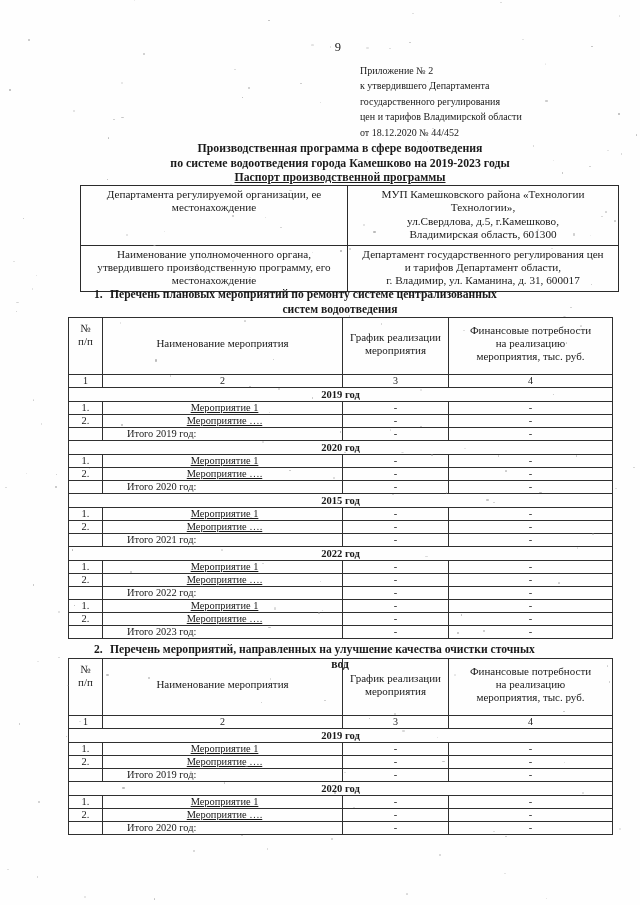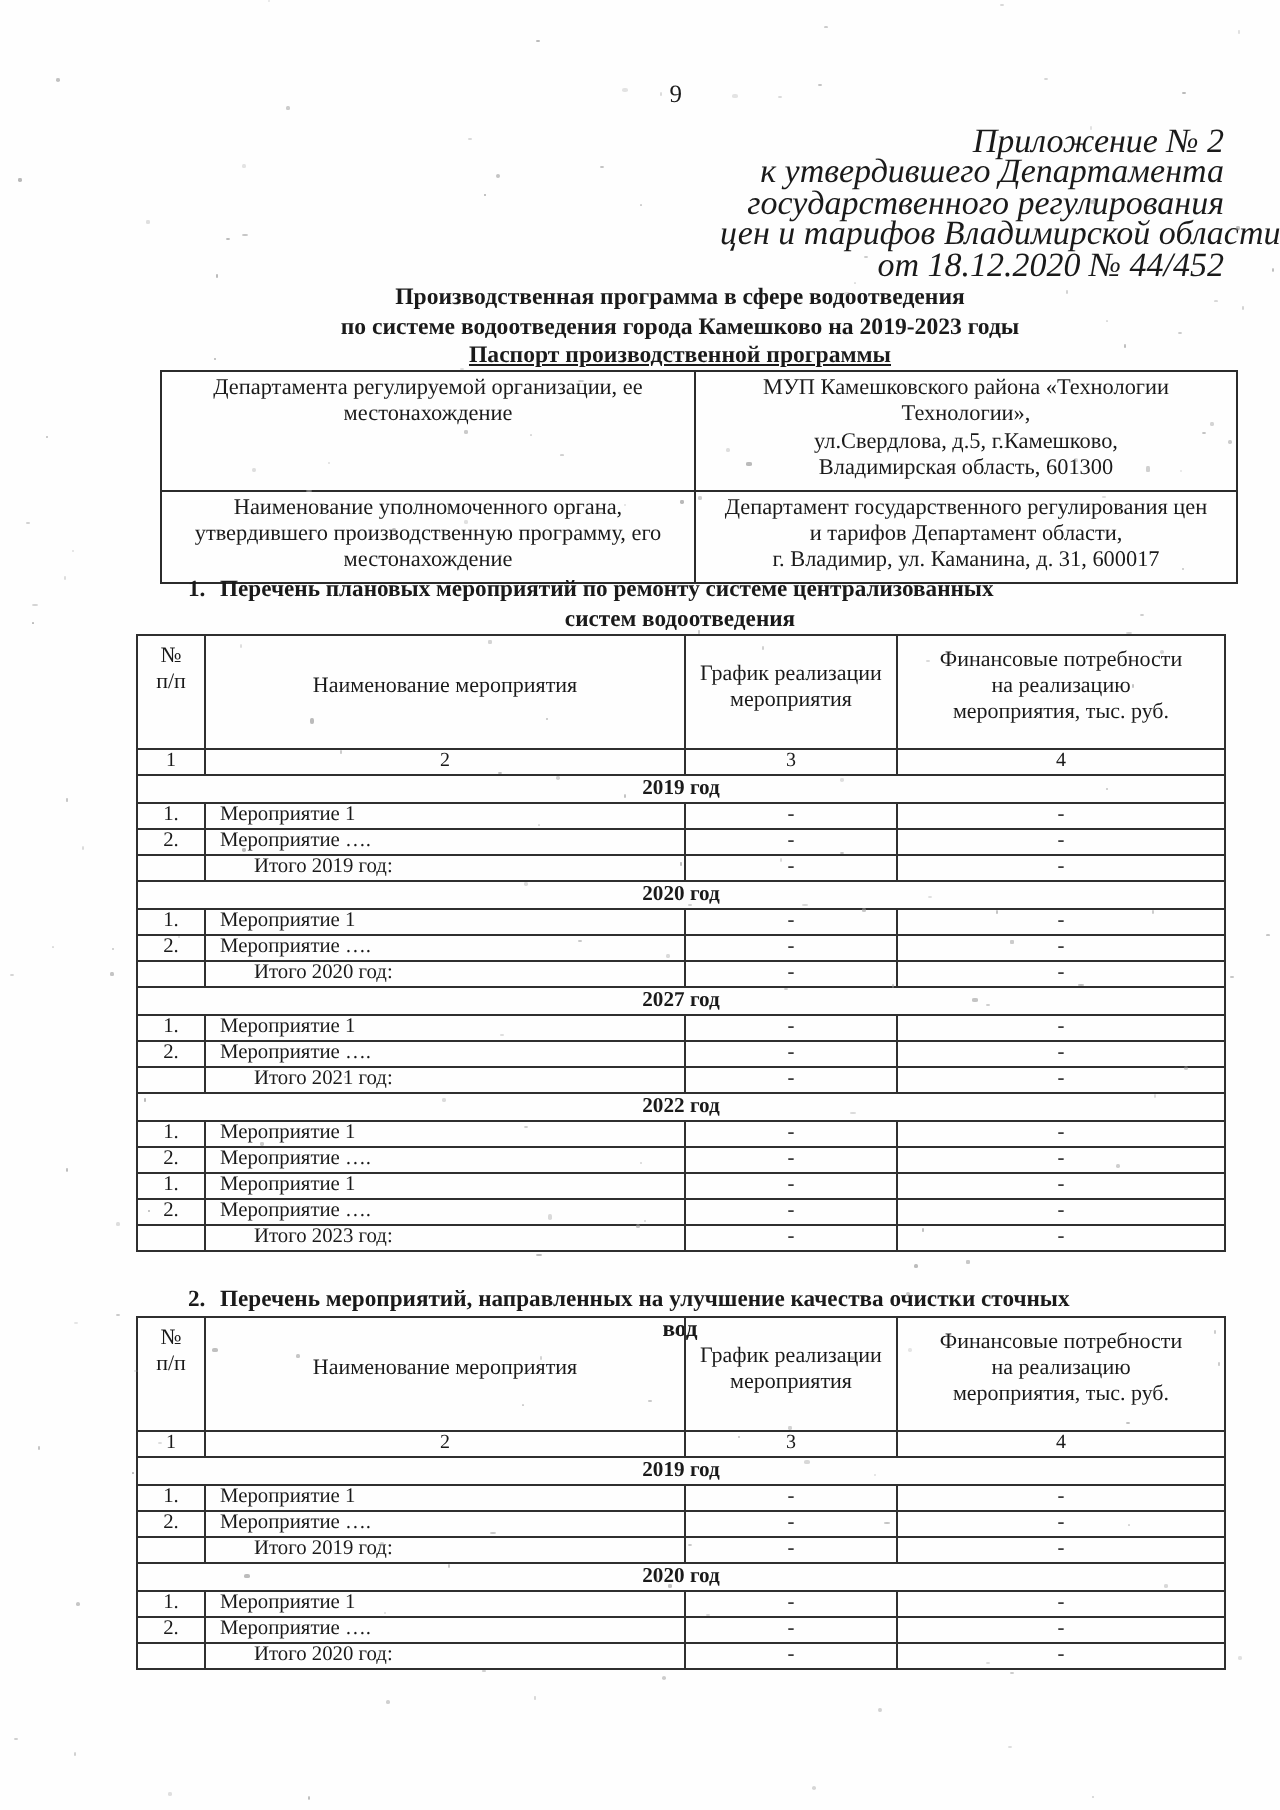--- a/index.html
+++ b/index.html
@@ -42,24 +42,23 @@
     font-size: 12.5px;
     letter-spacing: .2px;
   }
 
   
   .appendix {
     position: absolute;
     top: 63px;
     left: 360px;
     width: 252px;
-    text-align: right;
-    font-size: 17px;
+    text-align: left;
+    font-size: 10px;
     line-height: 15.4px;
-    font-style: italic;
   }
   .appendix div { white-space: nowrap; }
 
   
   .doc-title {
     position: absolute;
     left: 68px;
     width: 544px;
     text-align: center;
     font-weight: bold;
@@ -148,21 +147,21 @@
     font-size: 10px;
   }
   .yearrow td {
     text-align: center;
     font-weight: bold;
     height: 13px;
     font-size: 10.6px;
   }
   .datarow td { height: 12px; }
   .datarow td.c-no   { text-align: center; }
-  .datarow td.c-name { text-align: left; padding-left: 7px; }
+  .datarow td.c-name { text-align: center; padding-left: 7px; text-decoration: underline; }
   .datarow td.c-dash { text-align: center; }
   .totalrow td { height: 12px; }
   .totalrow td.c-name { text-align: left; padding-left: 24px; }
   .totalrow td.c-dash { text-align: center; }
   .totalrow td.c-no   { text-align: center; }
 </style>
 </head>
 <body>
 
 <div class="page">
@@ -276,21 +275,21 @@
           <td class="c-dash">-</td>
           <td class="c-dash">-</td>
         </tr>
         <tr class="totalrow">
           <td class="c-no"></td>
           <td class="c-name">Итого 2020 год:</td>
           <td class="c-dash">-</td>
           <td class="c-dash">-</td>
         </tr>
         <tr class="yearrow">
-          <td colspan="4">2027 год</td>
+          <td colspan="4">2015 год</td>
         </tr>
         <tr class="datarow">
           <td class="c-no">1.</td>
           <td class="c-name">Мероприятие 1</td>
           <td class="c-dash">-</td>
           <td class="c-dash">-</td>
         </tr>
         <tr class="datarow">
           <td class="c-no">2.</td>
           <td class="c-name">Мероприятие ….</td>
@@ -308,20 +307,26 @@
         </tr>
         <tr class="datarow">
           <td class="c-no">1.</td>
           <td class="c-name">Мероприятие 1</td>
           <td class="c-dash">-</td>
           <td class="c-dash">-</td>
         </tr>
         <tr class="datarow">
           <td class="c-no">2.</td>
           <td class="c-name">Мероприятие ….</td>
+          <td class="c-dash">-</td>
+          <td class="c-dash">-</td>
+        </tr>
+        <tr class="totalrow">
+          <td class="c-no"></td>
+          <td class="c-name">Итого 2022 год:</td>
           <td class="c-dash">-</td>
           <td class="c-dash">-</td>
         </tr>
         <tr class="datarow">
           <td class="c-no">1.</td>
           <td class="c-name">Мероприятие 1</td>
           <td class="c-dash">-</td>
           <td class="c-dash">-</td>
         </tr>
         <tr class="datarow">

